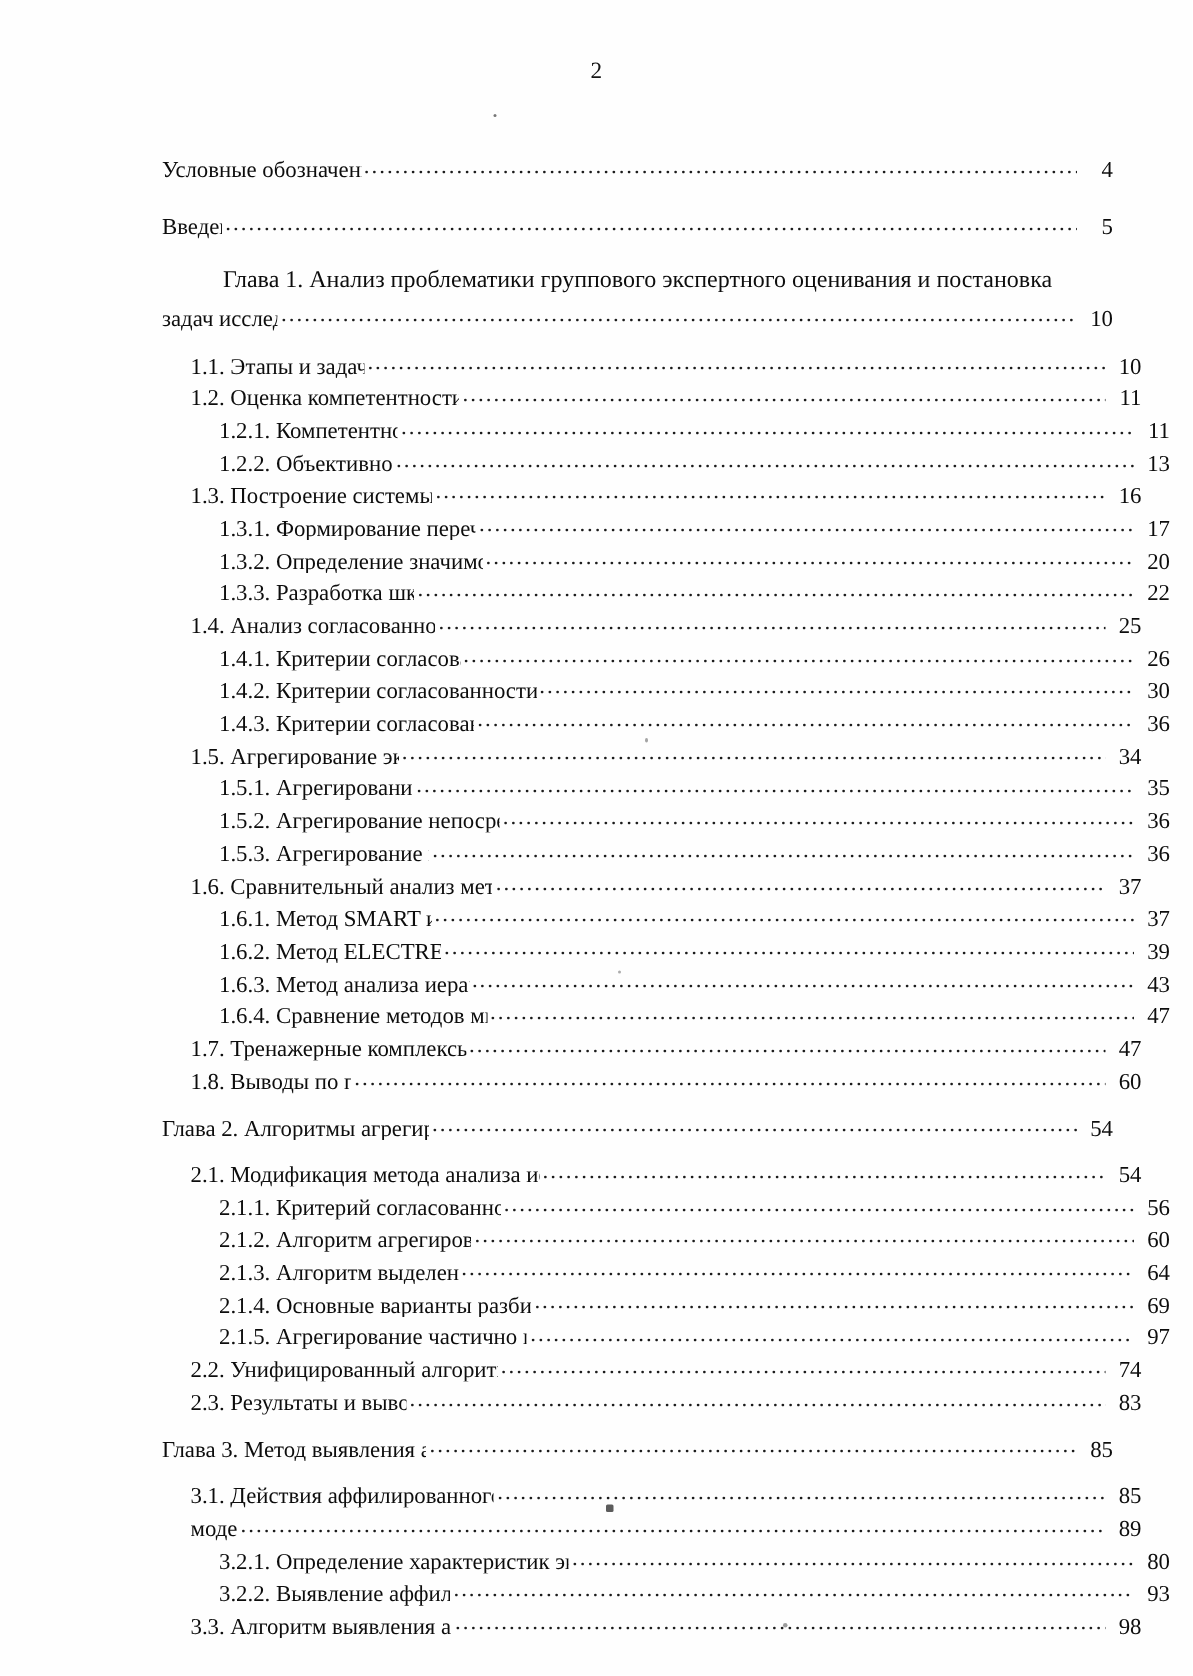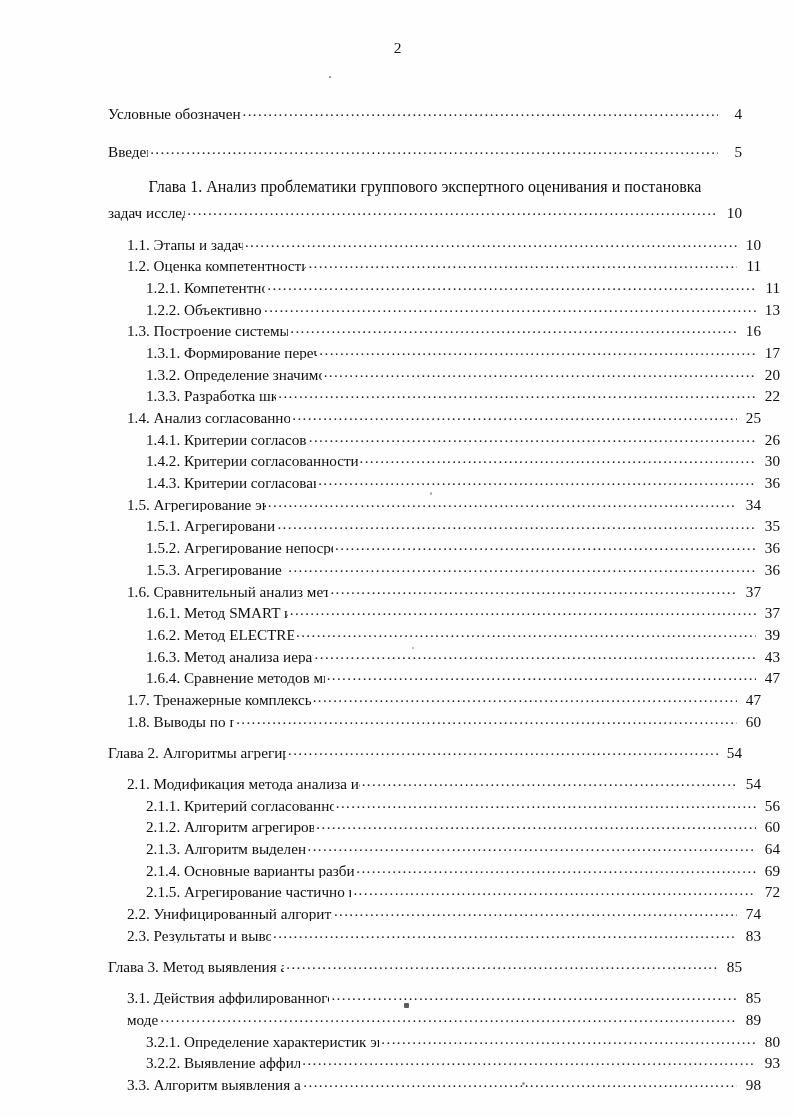--- a/index.html
+++ b/index.html
@@ -366,21 +366,21 @@
         <div class="toc-entry lvl-2">
           <span class="entry-label">2.1.4. Основные варианты разбиения экспертной группы на коалиции</span>
           <span class="leader"></span>
           <span class="entry-page">69</span>
         </div>
       </div>
       <div class="gap-normal">
         <div class="toc-entry lvl-2">
           <span class="entry-label">2.1.5. Агрегирование частично противоречивых экспертных мнений</span>
           <span class="leader"></span>
-          <span class="entry-page">72</span>
+          <span class="entry-page">97</span>
         </div>
       </div>
       <div class="gap-normal">
         <div class="toc-entry lvl-1">
           <span class="entry-label">2.2. Унифицированный алгоритм агрегирования экспертных оценок</span>
           <span class="leader"></span>
           <span class="entry-page">74</span>
         </div>
       </div>
       <div class="gap-normal">

